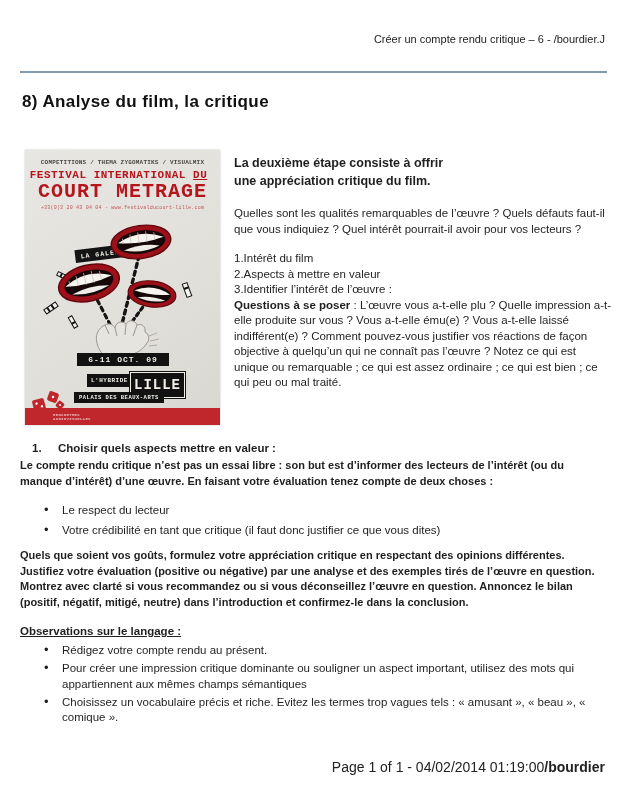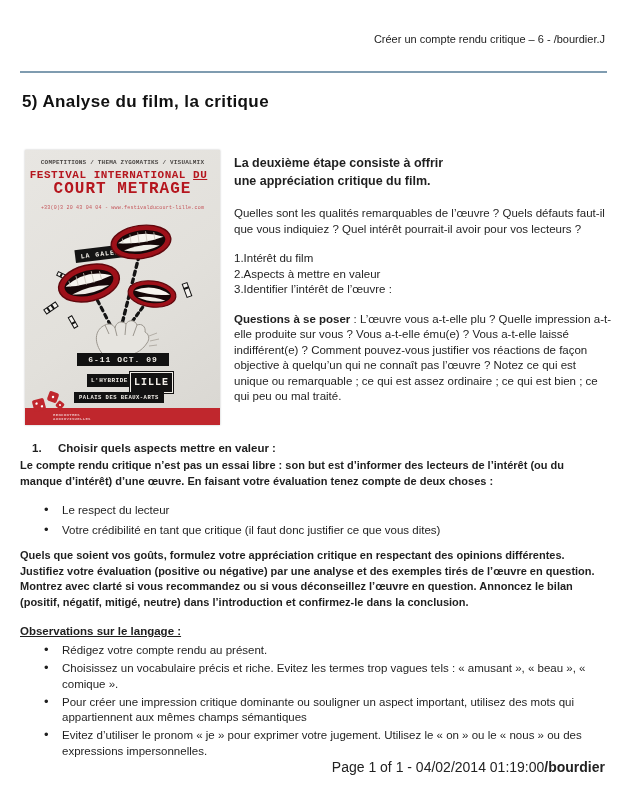--- a/index.html
+++ b/index.html
@@ -35,42 +35,42 @@
     background:linear-gradient(145deg,#e8e6e2 0%,#e2e0db 55%,#d9d7d2 100%);
     box-shadow:0 0 2px rgba(0,0,0,.25);
     font-family:"Liberation Mono", monospace; overflow:hidden;
   }
   .poster-topline { position:absolute; top:9px; left:0; right:0; text-align:center;
     font-size:6px; font-weight:bold; color:#4a4644; letter-spacing:.2px; }
   .poster-title1 { position:absolute; top:19px; left:0; right:8px; text-align:center;
     font-size:11px; font-weight:bold; color:#b5161e; letter-spacing:.5px; }
   .poster-title1 .du { text-decoration:underline; }
   .poster-title2 { position:absolute; top:30px; left:0; right:0; text-align:center;
-    font-size:16px; font-weight:bold; color:#b5161e; letter-spacing:1px; }
+    font-size:20px; font-weight:bold; color:#b5161e; letter-spacing:1px; }
   .poster-contact { position:absolute; top:55px; left:0; right:0; text-align:center;
     font-size:5px; color:#c4555a; letter-spacing:.2px; }
   .poster-art { position:absolute; top:62px; left:0; }
   .poster-box { position:absolute; background:#121212; color:#f2efe9; text-align:center;
     font-weight:bold; white-space:nowrap; }
   .box-date { top:203px; left:52px; width:92px; font-size:8px; letter-spacing:1px; padding:2px 0; }
   .box-hybride { top:224px; left:62px; font-size:6px; letter-spacing:.5px; padding:3px 4px; }
-  .box-lille { top:221px; left:104px; font-size:10px; letter-spacing:1px; padding:6px 5px;
+  .box-lille { top:221px; left:104px; font-size:14px; letter-spacing:1px; padding:6px 5px;
     outline:1px solid #f2efe9; outline-offset:-2.5px; }
   .box-palais { top:242px; left:49px; font-size:5.5px; letter-spacing:.5px; padding:2px 5px; }
   .poster-redbar { position:absolute; left:0; right:0; bottom:0; height:17px; background:#c0272d; }
   .poster-redbar .org { position:absolute; left:28px; top:5px; font-size:4px; line-height:4px;
     color:#e9b6b8; font-weight:bold; letter-spacing:.3px; }
   .poster-logo { position:absolute; left:4px; bottom:2px; }
   
   .lead-col { padding-top:4px; width:378px; font-size:11.5px; line-height:15.5px; }
   .lead-bold { font-size:12.5px; font-weight:bold; line-height:18px; }
   .lead-para { margin-top:16px; }
   .lead-list { margin-top:14px; list-style:none; }
   .lead-list li { line-height:15.5px; }
-  .questions { margin-top:14px; }
+  .questions { }
   .questions .qlabel { font-weight:bold; }
   
   .section1-heading { position:absolute; top:442px; left:32px; font-size:11.5px; font-weight:bold; }
   .section1-heading .num { display:inline-block; width:26px; }
   .body-para { position:absolute; left:20px; right:18px; font-size:11px; line-height:15.5px;font-weight:bold; }
   .para-a { top:458px; }
   .para-b { top:548px; }
   .bullets { list-style:none; }
   .bullets li { position:relative; padding-left:22px; margin-bottom:4px; line-height:15.5px; }
   .bullets li::before { content:"\2022"; position:absolute; left:4px; top:-1px; font-size:13px; }
@@ -81,21 +81,21 @@
   .bullet-group-2 li { margin-bottom:2.5px; }
 </style>
 </head>
 <body>
 
 <div class="page">
 
   <div class="doc-header">Créer un compte rendu critique – 6 - /bourdier.J</div>
   <div class="doc-rule"></div>
 
-  <h1 class="page-title">5) Analyse du film, la critique</h1>
+  <h1 class="page-title">8) Analyse du film, la critique</h1>
 
   <div class="intro-row">
 
     <div class="poster">
       <div class="poster-topline">COMPETITIONS / THEMA ZYGOMATIKS / VISUALMIX</div>
       <div class="poster-title1">
         <span>FESTIVAL INTERNATIONAL</span>
         <span class="du">DU</span>
       </div>
       <div class="poster-title2">COURT METRAGE</div>
@@ -220,21 +220,20 @@
   <ul class="bullets bullet-group-1">
     <li>Le respect du lecteur</li>
     <li>Votre crédibilité en tant que critique (il faut donc justifier ce que vous dites)</li>
   </ul>
 
   <p class="body-para para-b">Quels que soient vos goûts, formulez votre appréciation critique en respectant des opinions différentes. Justifiez votre évaluation (positive ou négative) par une analyse et des exemples tirés de l’œuvre en question. Montrez avec clarté si vous recommandez ou si vous déconseillez l’œuvre en question. Annoncez le bilan (positif, négatif, mitigé, neutre) dans l’introduction et confirmez-le dans la conclusion.</p>
 
   <div class="obs-heading">Observations sur le langage :</div>
   <ul class="bullets bullet-group-2">
     <li>Rédigez votre compte rendu au présent.</li>
+    <li>Pour créer une impression critique dominante ou souligner un aspect important, utilisez des mots qui appartiennent aux mêmes champs sémantiques</li>
     <li>Choisissez un vocabulaire précis et riche. Evitez les termes trop vagues tels : « amusant », « beau », « comique ».</li>
-    <li>Pour créer une impression critique dominante ou souligner un aspect important, utilisez des mots qui appartiennent aux mêmes champs sémantiques</li>
-    <li>Evitez d’utiliser le pronom « je » pour exprimer votre jugement. Utilisez le « on » ou le « nous » ou des expressions impersonnelles.</li>
   </ul>
 
   <div class="doc-footer">
     <span>Page 1 of 1 - 04/02/2014 01:19:00</span><b>/bourdier</b>
   </div>
 </div>
 
 </body></html>

